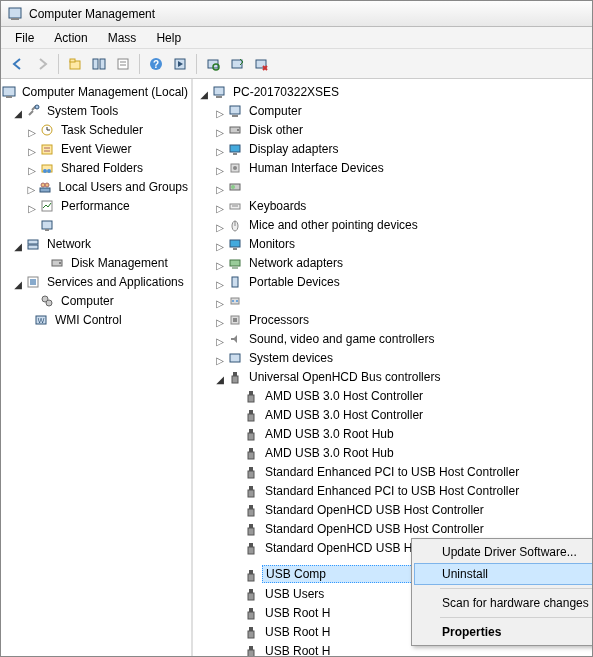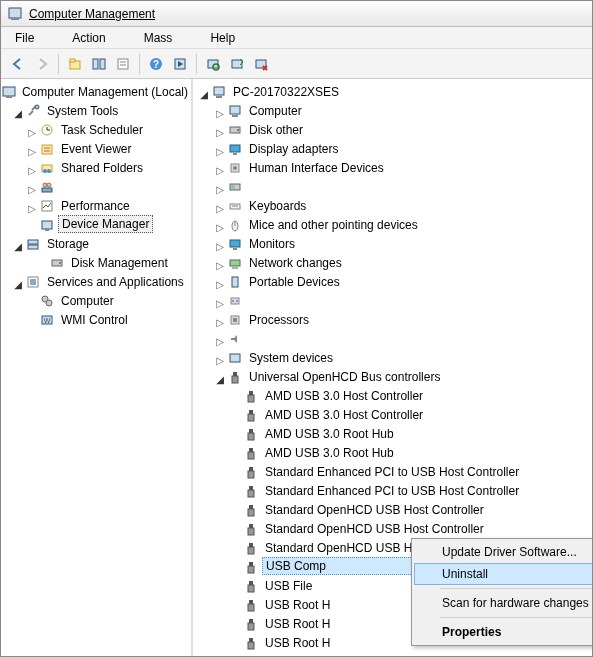--- a/index.html
+++ b/index.html
@@ -14,29 +14,28 @@
     border: 1px solid #888;
   }
   .titlebar {
     background: linear-gradient(#fdfdfd, #e8e8e8);
     border-bottom: 1px solid #bbb;
     padding: 4px 6px;
     display: flex;
     align-items: center;
     gap: 6px;
     height: 26px;
-    text-decoration: underline;
   }
   .titlebar .icon { width: 16px; height: 16px; }
   .menubar {
     background: #f4f4f4;
     border-bottom: 1px solid #ddd;
     padding: 2px 6px;
     display: flex;
-    gap: 22px;
+    gap: 4px;
     height: 22px;
   }
   .menubar span { padding: 2px 8px; cursor: default; }
   .toolbar {
     background: #f4f4f4;
     border-bottom: 1px solid #ccc;
     padding: 3px 6px;
     display: flex;
     gap: 2px;
     align-items: center;
@@ -266,50 +265,50 @@
     </div>
     <div class="tree-row" style="padding-left:24px">
       <span class="exp">▷</span>
       <span class="ico">
           <svg width="14" height="14">
             <circle cx="5" cy="5" r="2" fill="#f0c080" stroke="#a66"></circle>
             <circle cx="9" cy="5" r="2" fill="#f0c080" stroke="#a66"></circle>
             <rect x="2" y="8" width="10" height="4" fill="#8ac" stroke="#357"></rect>
           </svg>
         </span>
+      <span class="lbl">Local Users and Groups</span>
     </div>
     <div class="tree-row" style="padding-left:24px">
       <span class="exp">▷</span>
       <span class="ico">
           <svg width="14" height="14">
             <rect x="2" y="2" width="10" height="10" fill="#fff" stroke="#888"></rect>
             <polyline points="3,9 6,6 8,8 11,4" fill="none" stroke="#2a7a2a"></polyline>
           </svg>
         </span>
       <span class="lbl">Performance</span>
     </div>
     <div class="tree-row selected" style="padding-left:24px">
       <span class="exp"></span>
       <span class="ico">
           <svg width="14" height="14">
             <rect x="2" y="3" width="10" height="8" fill="#cde" stroke="#357"></rect>
             <rect x="5" y="11" width="4" height="2" fill="#888"></rect>
           </svg>
         </span>
-      <span class="lbl">Device Manager</span>
     </div>
     <div class="tree-row" style="padding-left:10px">
       <span class="exp black">◢</span>
       <span class="ico">
           <svg width="14" height="14">
             <rect x="2" y="3" width="10" height="4" fill="#cde" stroke="#357"></rect>
             <rect x="2" y="8" width="10" height="4" fill="#cde" stroke="#357"></rect>
           </svg>
         </span>
-      <span class="lbl">Storage</span>
+      <span class="lbl">Network</span>
     </div>
     <div class="tree-row" style="padding-left:34px">
       <span class="exp"></span>
       <span class="ico">
           <svg width="14" height="14">
             <rect x="2" y="4" width="10" height="6" fill="#ccc" stroke="#666"></rect>
             <circle cx="10" cy="7" r="1" fill="#666"></circle>
           </svg>
         </span>
       <span class="lbl">Disk Management</span>
@@ -327,21 +326,21 @@
     <div class="tree-row" style="padding-left:24px">
       <span class="exp"></span>
       <span class="ico">
           <svg width="14" height="14">
             <circle cx="5" cy="5" r="3" fill="#ccc" stroke="#666"></circle>
             <circle cx="9" cy="9" r="3" fill="#ccc" stroke="#666"></circle>
           </svg>
         </span>
       <span class="lbl">Computer</span>
     </div>
-    <div class="tree-row" style="padding-left:24px">
+    <div class="tree-row" style="padding-left:18px">
       <span class="exp"></span>
       <span class="ico">
           <svg width="14" height="14">
             <rect x="2" y="3" width="10" height="8" fill="#cde" stroke="#357"></rect>
             <text x="7" y="10" font-size="7" fill="#357" text-anchor="middle">W</text>
           </svg>
         </span>
       <span class="lbl">WMI Control</span>
     </div>
   </div>
@@ -438,21 +437,21 @@
           <span class="lbl">Monitors</span>
         </div>
         <div class="tree-row" style="padding-left: 20px;">
           <span class="exp">▷</span>
           <span class="ico">
             <svg width="14" height="14">
               <rect x="2" y="4" width="10" height="6" fill="#9c9" stroke="#474"></rect>
               <line x1="4" y1="12" x2="10" y2="12" stroke="#474"></line>
             </svg>
           </span>
-          <span class="lbl">Network changes</span>
+          <span class="lbl">Network adapters</span>
         </div>
         <div class="tree-row" style="padding-left: 20px;">
           <span class="exp">▷</span>
           <span class="ico">
             <svg width="14" height="14">
               <rect x="4" y="2" width="6" height="10" fill="#cde" stroke="#357"></rect>
             </svg>
           </span>
           <span class="lbl">Portable Devices</span>
         </div>
@@ -476,20 +475,21 @@
           </span>
           <span class="lbl">Processors</span>
         </div>
         <div class="tree-row" style="padding-left: 20px;">
           <span class="exp">▷</span>
           <span class="ico">
             <svg width="14" height="14">
               <path d="M3 6 L6 6 L9 3 L9 11 L6 8 L3 8 Z" fill="#888"></path>
             </svg>
           </span>
+          <span class="lbl">Sound, video and game controllers</span>
         </div>
         <div class="tree-row" style="padding-left: 20px;">
           <span class="exp">▷</span>
           <span class="ico">
             <svg width="14" height="14">
               <rect x="2" y="3" width="10" height="8" fill="#cde" stroke="#357"></rect>
             </svg>
           </span>
           <span class="lbl">System devices</span>
         </div>
@@ -579,37 +579,37 @@
         </div>
         <div class="tree-row" style="padding-left: 50px;">
           <span class="ico">
             <svg width="14" height="14">
               <rect x="5" y="2" width="4" height="4" fill="#555"></rect>
               <rect x="4" y="6" width="6" height="7" fill="#999" stroke="#555"></rect>
             </svg>
           </span>
           <span class="lbl">Standard OpenHCD USB Host Controller</span>
         </div>
-        <div class="tree-row hl" style="padding-left: 50px;">
+        <div class="tree-row hl" style="padding-left: 50px; margin-top: 8px;">
           <span class="ico">
             <svg width="14" height="14">
               <rect x="5" y="2" width="4" height="4" fill="#555"></rect>
               <rect x="4" y="6" width="6" height="7" fill="#999" stroke="#555"></rect>
             </svg>
           </span>
           <span class="lbl" style="padding-right:90px">USB Comp</span>
         </div>
         <div class="tree-row" style="padding-left: 50px;">
           <span class="ico">
             <svg width="14" height="14">
               <rect x="5" y="2" width="4" height="4" fill="#555"></rect>
               <rect x="4" y="6" width="6" height="7" fill="#999" stroke="#555"></rect>
             </svg>
           </span>
-          <span class="lbl">USB File</span>
+          <span class="lbl">USB Users</span>
         </div>
         <div class="tree-row" style="padding-left: 50px;">
           <span class="ico">
             <svg width="14" height="14">
               <rect x="5" y="2" width="4" height="4" fill="#555"></rect>
               <rect x="4" y="6" width="6" height="7" fill="#999" stroke="#555"></rect>
             </svg>
           </span>
           <span class="lbl">USB Root H</span>
         </div>

